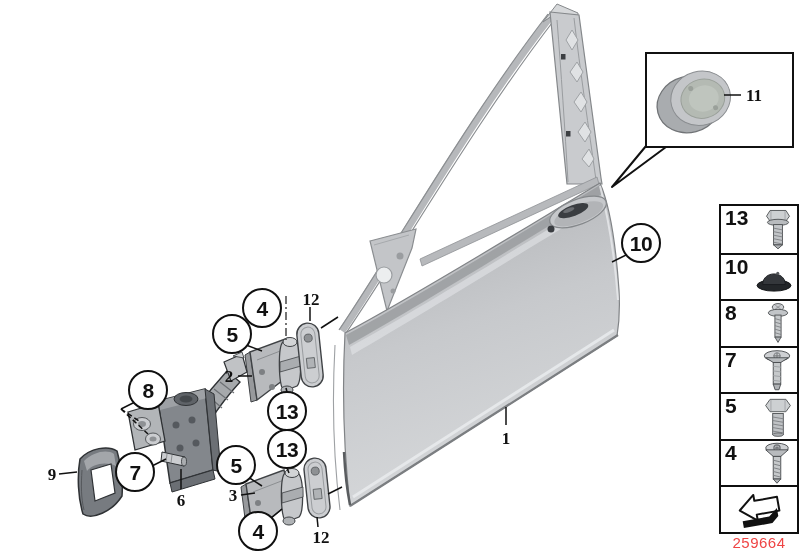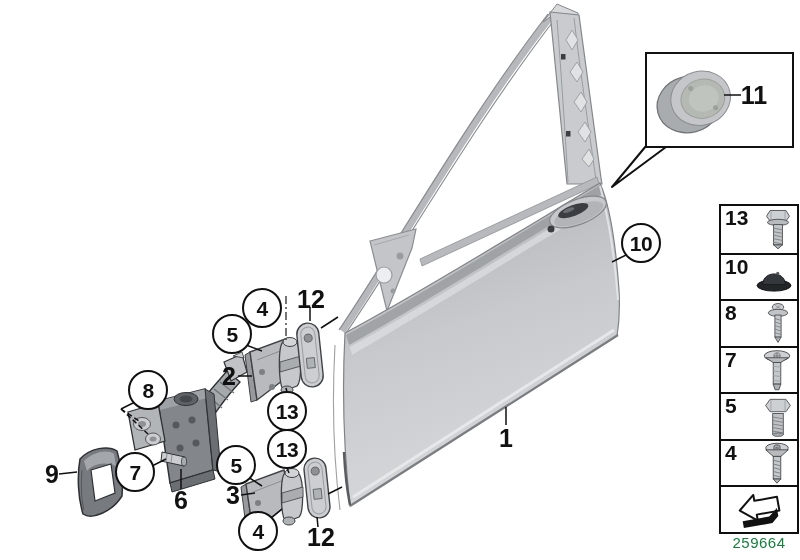--- a/index.html
+++ b/index.html
@@ -12,37 +12,37 @@
   .bubble{
     position:absolute;width:40px;height:40px;box-sizing:border-box;
     border:2.5px solid #101010;border-radius:50%;background:#fff;
     display:flex;align-items:center;justify-content:center;
     font-weight:bold;font-size:21px;line-height:1;letter-spacing:-0.5px;
     z-index:5;cursor:pointer;
   }
   
   .plain{
     position:absolute;transform:translate(-50%,-50%);
-    font-weight:bold;font-size:25px;line-height:1;z-index:5;cursor:pointer;
+    font-weight:bold;font-size:17px;line-height:1;z-index:5;cursor:pointer;font-family:Liberation Serif, serif;
   }
   
   .legend{
     position:absolute;left:719px;top:204px;width:80px;height:330px;
     box-sizing:border-box;border:2px solid #0f0f0f;background:#fff;
     display:grid;grid-template-rows:repeat(7,1fr);z-index:4;
   }
   .legend-cell{position:relative;border-top:2px solid #0f0f0f;}
   .legend-cell:first-child{border-top:none;}
   .legend-num{
     position:absolute;left:4px;top:1px;font-weight:bold;font-size:21px;line-height:1;
   }
   .legend-ic{position:absolute;right:4px;top:50%;transform:translateY(-50%);}
   .docnum{
     position:absolute;left:717px;top:534px;width:84px;text-align:center;
-    font-size:15px;color:#15803d;letter-spacing:0.5px;
+    font-size:15px;color:#ef4444;letter-spacing:0.5px;
   }
 </style>
 </head>
 <body>
 
 <div class="stage">
 
   <svg class="art" width="800" height="560" viewBox="0 0 800 560">
     <defs>
       <linearGradient id="doorGrad" x1="0.25" y1="0" x2="0.55" y2="1">

